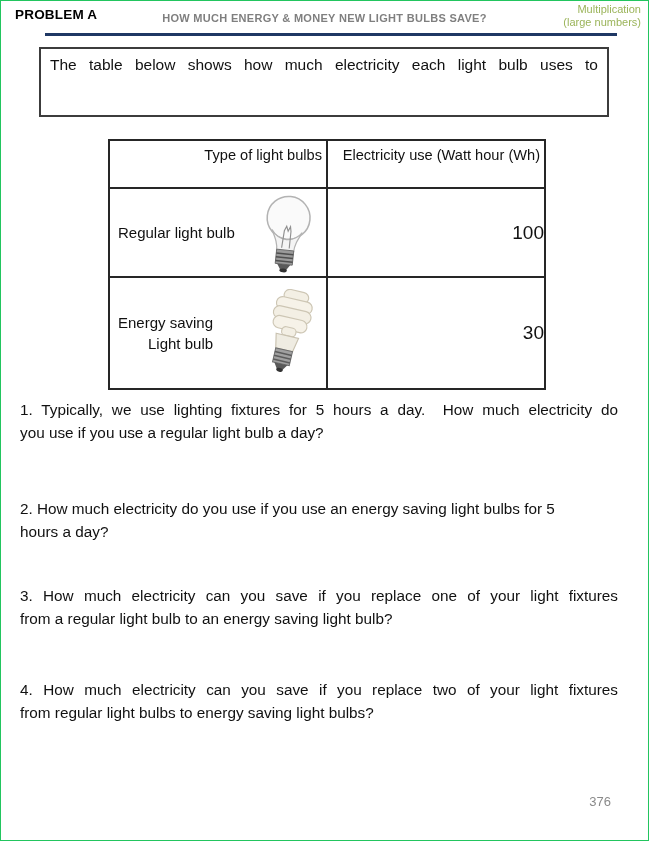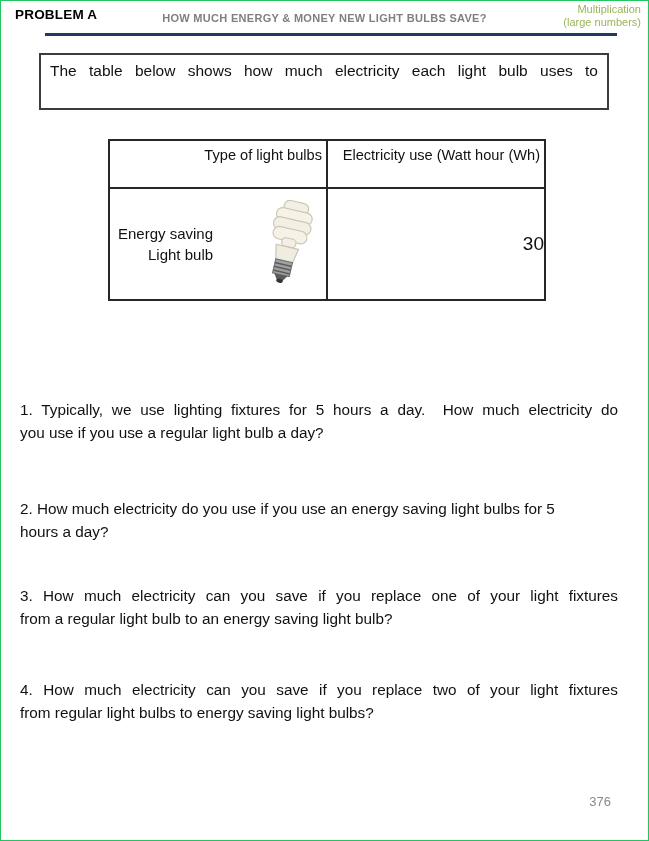--- a/index.html
+++ b/index.html
@@ -30,22 +30,22 @@
     text-align: right;
     font-size: 11px; line-height: 13px;
     color: #9bb45a;
   }
   .header-rule {
     position: absolute; left: 44px; top: 32px;
     width: 572px; height: 3px; background: #1f3864;
   }
   
   .intro-box {
-    position: absolute; left: 38px; top: 52px;
-    width: 570px; height: 57px;
+    position: absolute; left: 38px; top: 46px;
+    width: 570px; height: 70px;
     border: 2px solid #3c3c3c;
     padding: 4px 9px;
     font-size: 15.5px; line-height: 24px;
   }
   .justify-line { text-align: justify; text-align-last: justify; white-space: pre-wrap; }
   
   .bulb-table {
     position: absolute; left: 107px; top: 138px;
     border-collapse: collapse;
   }
@@ -109,20 +109,41 @@
   <div class="intro-box">
     <div class="justify-line">The table below shows how much electricity each light bulb uses to</div>
   </div>
 
   <table class="bulb-table">
     <tbody>
         <tr>
       <td class="hdr">Type of light bulbs</td>
       <td class="hdr">Electricity use (Watt hour (Wh)</td>
     </tr>
+    <tr class="row-a">
+      <td class="type-cell">
+        <div class="type-inner">
+          <div class="type-text">Regular light bulb</div>
+          <svg class="bulb-svg" width="58" height="80" viewBox="0 0 60 84">
+            <g transform="rotate(6 30 42)">
+              <circle cx="30" cy="26" r="22.5" fill="#fafafa" stroke="#b3b3b3" stroke-width="1.6"></circle>
+              <path d="M14,40 C19,50 21,54 21,61 L39,61 C39,54 41,50 46,40 C41,47 36,49 30,49 C24,49 19,47 14,40 Z" fill="#f4f4f4" stroke="#b3b3b3" stroke-width="1.3"></path>
+              <polyline points="26,58 27,40 29,35 31,40 33,35 34,40 34,58" fill="none" stroke="#8f8f8f" stroke-width="1.2"></polyline>
+              <rect x="21" y="60" width="18" height="15" fill="#9a9a9a" stroke="#6d6d6d" stroke-width="1"></rect>
+              <line x1="21" y1="64" x2="39" y2="64" stroke="#4f4f4f" stroke-width="1.6"></line>
+              <line x1="21" y1="68" x2="39" y2="68" stroke="#4f4f4f" stroke-width="1.6"></line>
+              <line x1="21" y1="72" x2="39" y2="72" stroke="#4f4f4f" stroke-width="1.6"></line>
+              <path d="M23,75 L37,75 L33,81 L27,81 Z" fill="#5a5a5a"></path>
+              <ellipse cx="30" cy="81.5" rx="4" ry="2" fill="#333333"></ellipse>
+            </g>
+          </svg>
+        </div>
+      </td>
+      <td class="value-cell">100</td>
+    </tr>
     <tr class="row-b">
       <td class="type-cell">
         <div class="type-inner">
           <div class="type-text">
             <div>Energy saving</div>
             <div>Light bulb</div>
           </div>
           <svg class="bulb-svg" width="56" height="88" viewBox="0 0 56 92">
             <g transform="rotate(13 28 46)">
               <rect x="15" y="1" width="26" height="12" rx="6" fill="#f3efe4" stroke="#cdc6b4" stroke-width="1.2"></rect>

